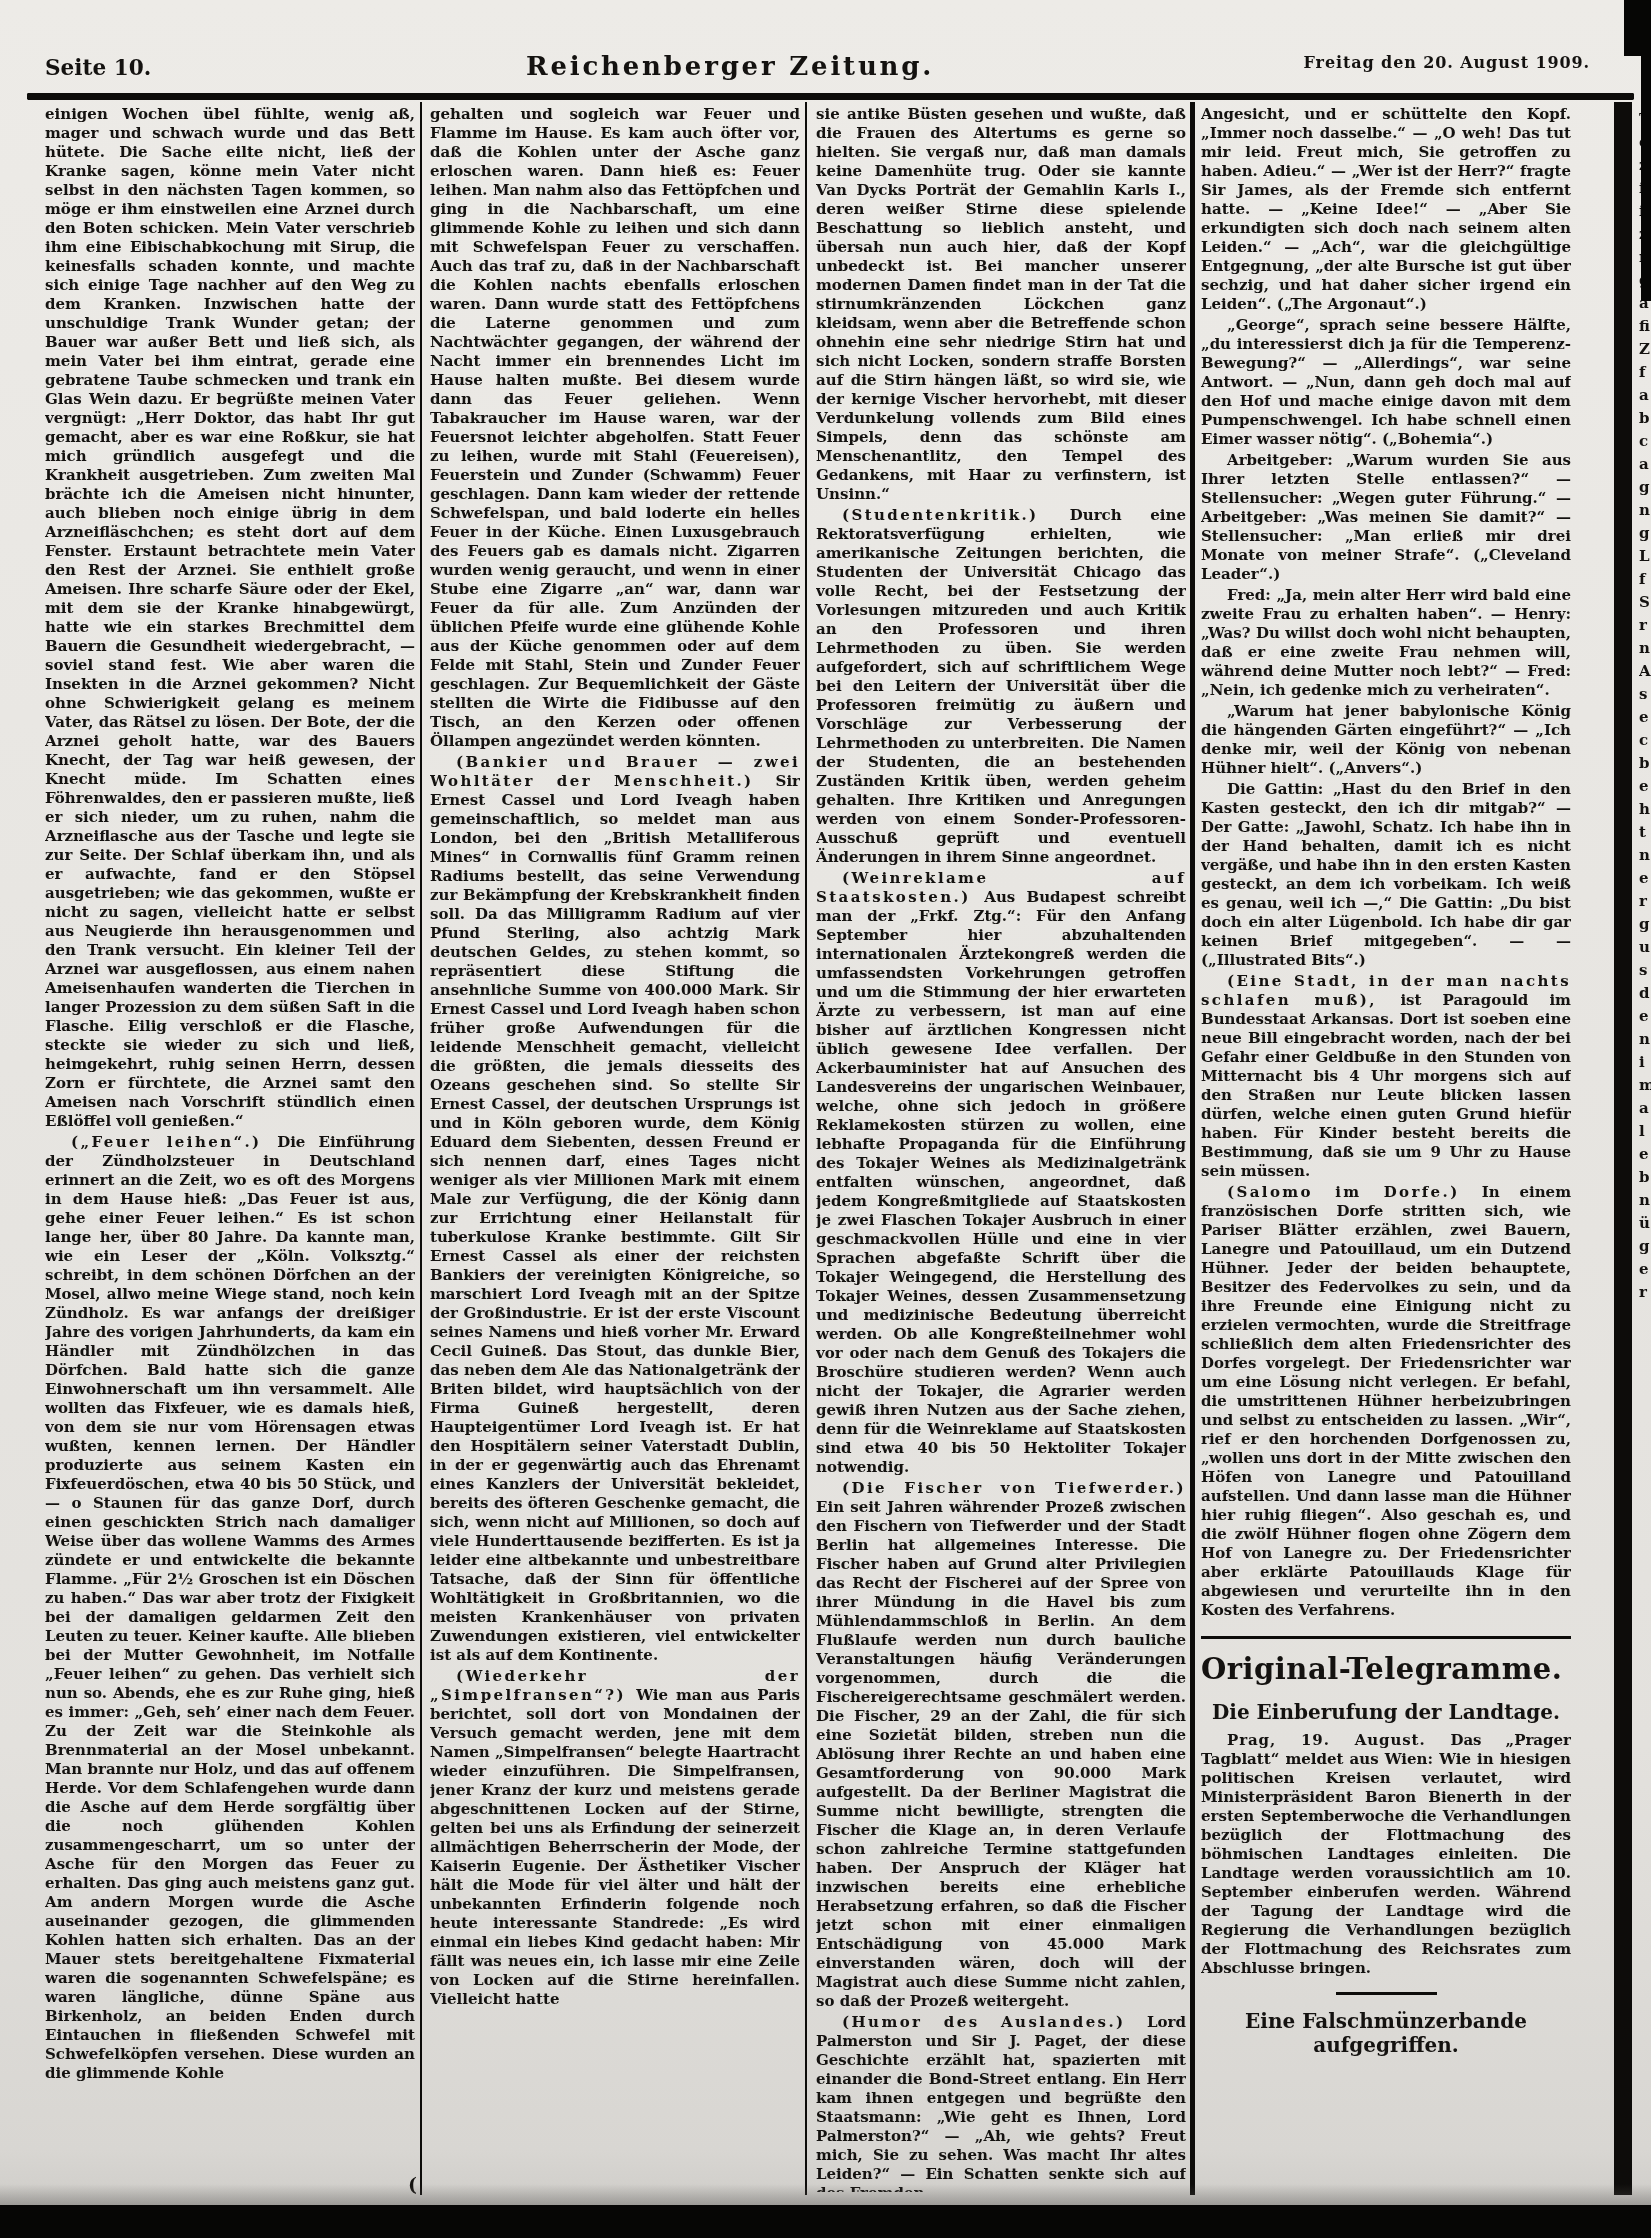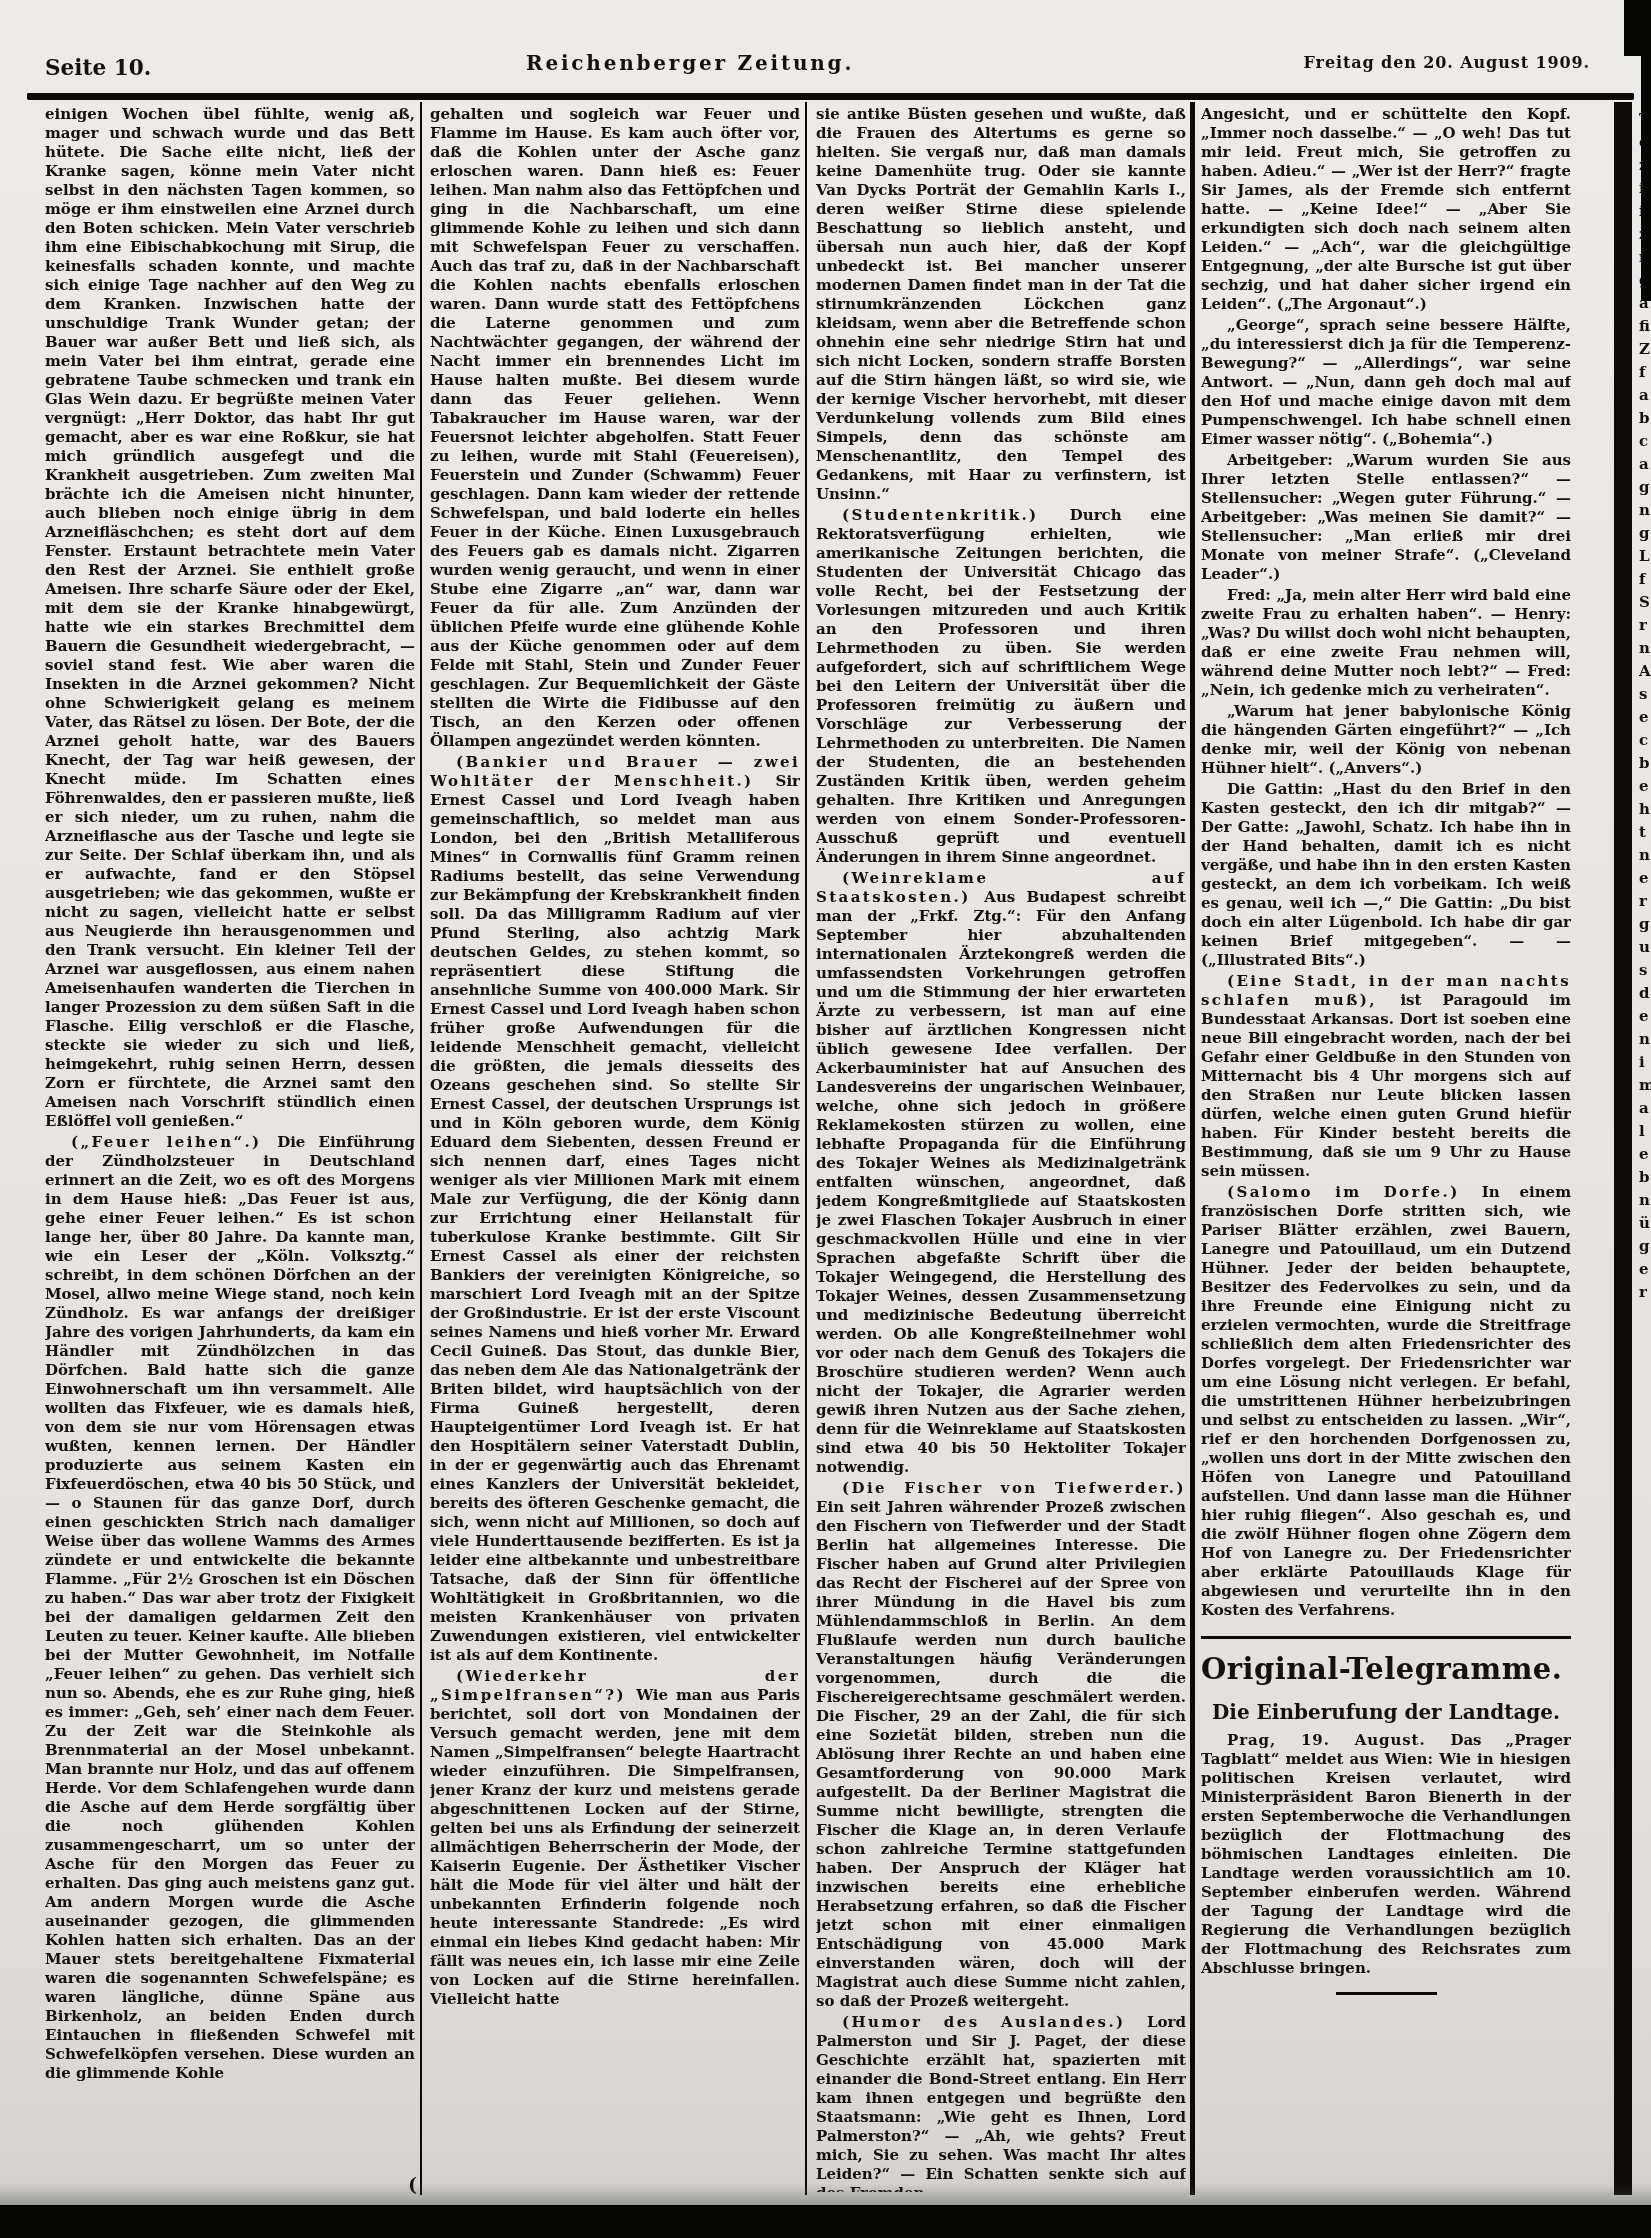--- a/index.html
+++ b/index.html
@@ -7,21 +7,21 @@
     position:relative;
     width:1651px;height:2239px;
     background:linear-gradient(180deg,#edebe7 0%,#e8e6e2 40%,#e3e1dd 78%,#d8d6d2 96%,#c9c7c3 100%);
     font-family:"DejaVu Serif", serif;
     color:#141210;
     overflow:hidden;
   }
   
   .hdr-item{position:absolute;font-weight:700;white-space:nowrap;}
   .pageno{left:45px;top:55px;font-size:21.6px;}
-  .masthead{left:526px;top:51px;font-size:20px;letter-spacing:2.8px;}
+  .masthead{left:526px;top:51px;font-size:26px;letter-spacing:2.8px;}
   .issuedate{right:61px;top:53px;font-size:16px;letter-spacing:0.9px;}
   .header-rule{position:absolute;left:27px;right:17px;top:93px;height:7px;background:#0d0c0a;border-radius:1.4px;}
   
   .col{
     position:absolute;top:105px;height:2087px;width:370px;overflow:hidden;
     font-size:15px;line-height:19px;font-weight:700;text-align:justify;
   }
   .col p{margin:0;padding:0;}
   .col p.p{text-indent:26px;margin-top:0.9px;}
   .col p.pcont{text-indent:0;}
@@ -90,20 +90,21 @@
       <p class="p">Arbeitgeber: „Warum wurden Sie aus Ihrer letzten Stelle entlassen?“ — Stellensucher: „Wegen guter Führung.“ — Arbeitgeber: „Was meinen Sie damit?“ — Stellensucher: „Man erließ mir drei Monate von meiner Strafe“. („Cleveland Leader“.)</p>
       <p class="p">Fred: „Ja, mein alter Herr wird bald eine zweite Frau zu erhalten haben“. — Henry: „Was? Du willst doch wohl nicht behaupten, daß er eine zweite Frau nehmen will, während deine Mutter noch lebt?“ — Fred: „Nein, ich gedenke mich zu verheiraten“.</p>
       <p class="p">„Warum hat jener babylonische König die hängenden Gärten eingeführt?“ — „Ich denke mir, weil der König von nebenan Hühner hielt“. („Anvers“.)</p>
       <p class="p">Die Gattin: „Hast du den Brief in den Kasten gesteckt, den ich dir mitgab?“ — Der Gatte: „Jawohl, Schatz. Ich habe ihn in der Hand behalten, damit ich es nicht vergäße, und habe ihn in den ersten Kasten gesteckt, an dem ich vorbeikam. Ich weiß es genau, weil ich —,“ Die Gattin: „Du bist doch ein alter Lügenbold. Ich habe dir gar keinen Brief mitgegeben“. — — („Illustrated Bits“.)</p>
       <p class="p"><span class="lead">(Eine Stadt, in der man nachts schlafen muß), </span>ist Paragould im Bundesstaat Arkansas. Dort ist soeben eine neue Bill eingebracht worden, nach der bei Gefahr einer Geldbuße in den Stunden von Mitternacht bis 4 Uhr morgens sich auf den Straßen nur Leute blicken lassen dürfen, welche einen guten Grund hiefür haben. Für Kinder besteht bereits die Bestimmung, daß sie um 9 Uhr zu Hause sein müssen.</p>
       <p class="p"><span class="lead">(Salomo im Dorfe.) </span>In einem französischen Dorfe stritten sich, wie Pariser Blätter erzählen, zwei Bauern, Lanegre und Patouillaud, um ein Dutzend Hühner. Jeder der beiden behauptete, Besitzer des Federvolkes zu sein, und da ihre Freunde eine Einigung nicht zu erzielen vermochten, wurde die Streitfrage schließlich dem alten Friedensrichter des Dorfes vorgelegt. Der Friedensrichter war um eine Lösung nicht verlegen. Er befahl, die umstrittenen Hühner herbeizubringen und selbst zu entscheiden zu lassen. „Wir“, rief er den horchenden Dorfgenossen zu, „wollen uns dort in der Mitte zwischen den Höfen von Lanegre und Patouilland aufstellen. Und dann lasse man die Hühner hier ruhig fliegen“. Also geschah es, und die zwölf Hühner flogen ohne Zögern dem Hof von Lanegre zu. Der Friedensrichter aber erklärte Patouillauds Klage für abgewiesen und verurteilte ihn in den Kosten des Verfahrens.</p>
       <p class="h1">Original-Telegramme.</p>
       <p class="h2">Die Einberufung der Landtage.</p>
       <p class="p"><span class="dateline">Prag, 19. August. </span>Das „Prager Tagblatt“ meldet aus Wien: Wie in hiesigen politischen Kreisen verlautet, wird Ministerpräsident Baron Bienerth in der ersten Septemberwoche die Verhandlungen bezüglich der Flottmachung des böhmischen Landtages einleiten. Die Landtage werden voraussichtlich am 10. September einberufen werden. Während der Tagung der Landtage wird die Regierung die Verhandlungen bezüglich der Flottmachung des Reichsrates zum Abschlusse bringen.</p>
       <div class="short-rule"></div>
+      <p class="h2">Eine Falschmünzerbande aufgegriffen.</p>
     </div>
   <div class="vdiv vdiv-4"></div>
   <div class="edge-col">
       <div>T</div>
       <div>ch</div>
       <div>z</div>
       <div>in</div>
       <div>in</div>
       <div>zl</div>
       <div>m</div>

